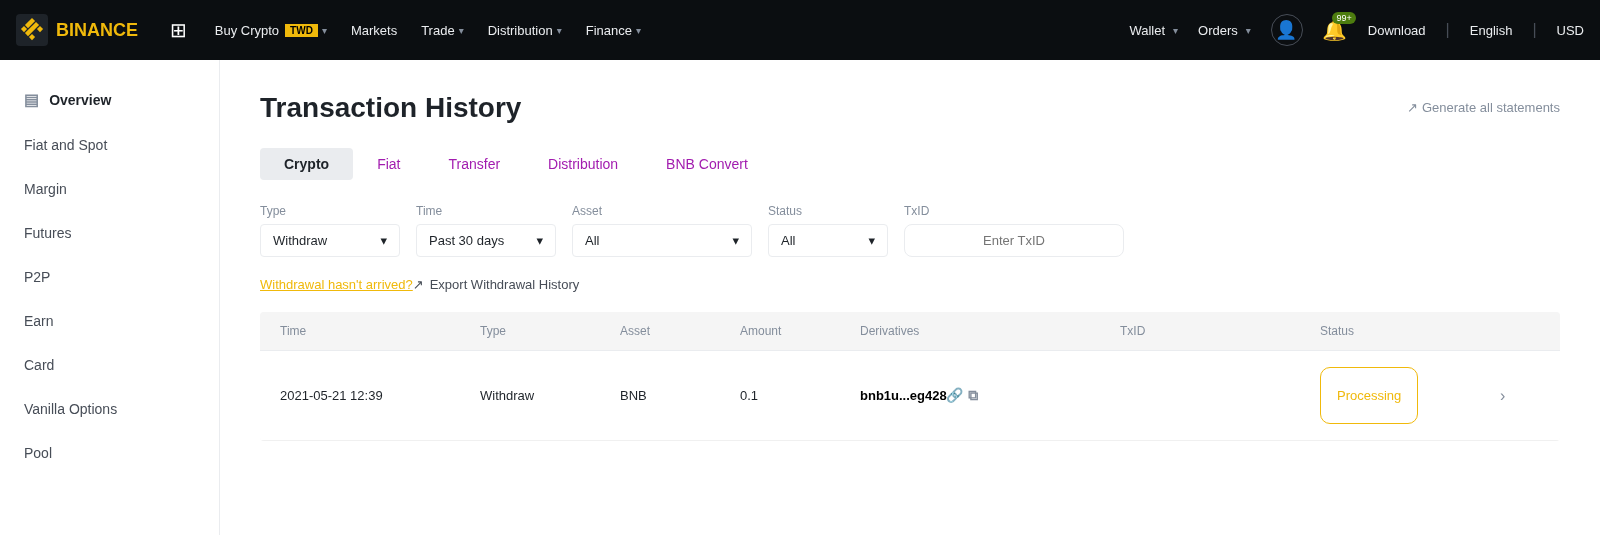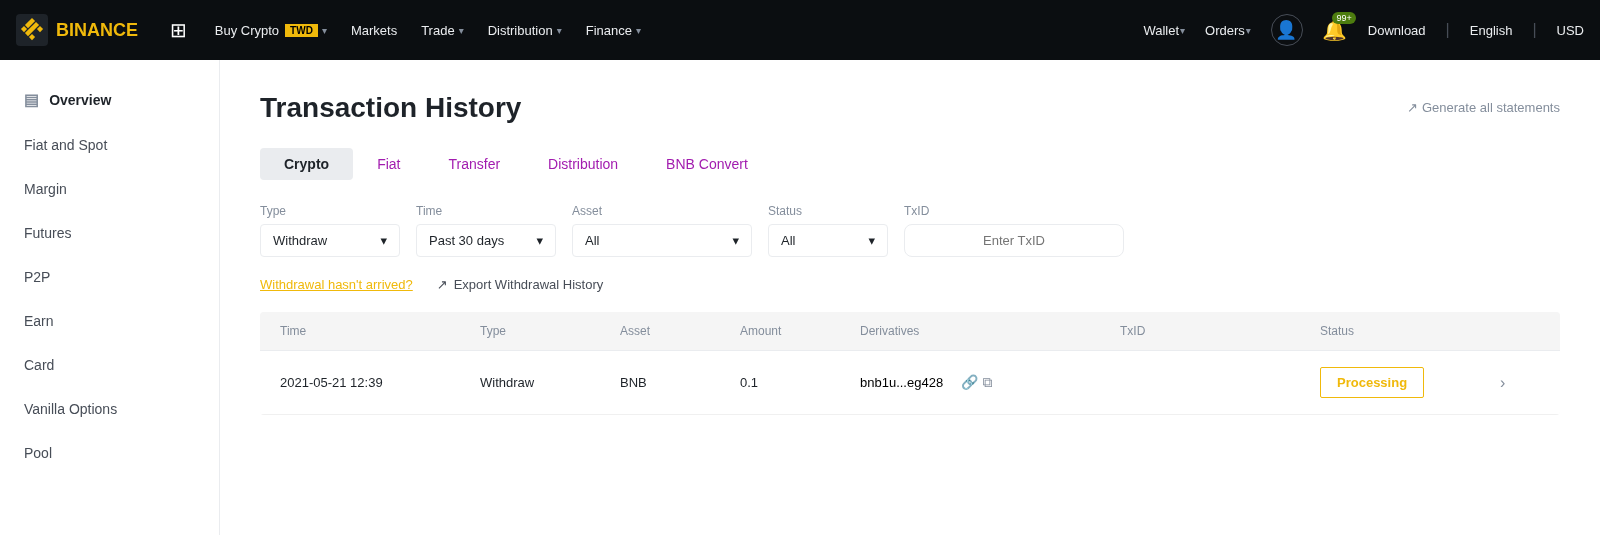--- a/index.html
+++ b/index.html
@@ -59,21 +59,21 @@
       display: flex;
       align-items: center;
       gap: 20px;
     }
     .nav-right-item {
       color: #eaecef;
       font-size: 13px;
       cursor: pointer;
       display: flex;
       align-items: center;
-      gap: 1px;
+      gap: 8px;
     }
     .nav-avatar {
       width: 32px; height: 32px;
       border-radius: 50%;
       border: 1px solid #474d57;
       display: flex; align-items: center; justify-content: center;
       color: #eaecef;
       font-size: 18px;
       cursor: pointer;
     }
@@ -214,21 +214,20 @@
       color: #848e9c;
       min-width: 220px;
       outline: none;
       text-align: center;
     }
 
     
     .actions-row {
       display: flex;
       align-items: center;
-      gap: 24px;
       margin-bottom: 20px;
     }
     .withdrawal-link {
       color: #f0b90b;
       font-size: 13px;
       cursor: pointer;
       text-decoration: underline;
     }
     .export-link {
       color: #474d57;
@@ -265,41 +264,41 @@
       border-bottom: 1px solid #f0f0f0;
       align-items: center;
     }
     .table-cell {
       font-size: 13px;
       color: #1e2329;
     }
     .destination-cell {
       display: flex;
       align-items: center;
-      gap: 18px;
-      font-weight: normal;
+      gap: 0;
+      font-weight: bold;
       font-size: 13px;
     }
     .dest-icons {
       display: flex;
       gap: 4px;
     }
     .dest-icon {
       color: #848e9c;
       font-size: 14px;
       cursor: pointer;
     }
     .status-processing {
       color: #f0b90b;
       font-size: 13px;
       border: 1px solid #f0b90b;
-      padding: 7px 16px;
-      border-radius: 2px;
+      padding: 20px 16px;
+      border-radius: 10px;
       display: inline-block;
-      font-weight: 700;
+      font-weight: 400;
     }
     .row-chevron {
       color: #848e9c;
       font-size: 16px;
       cursor: pointer;
     }
   </style>
 </head>
 <body>
 

